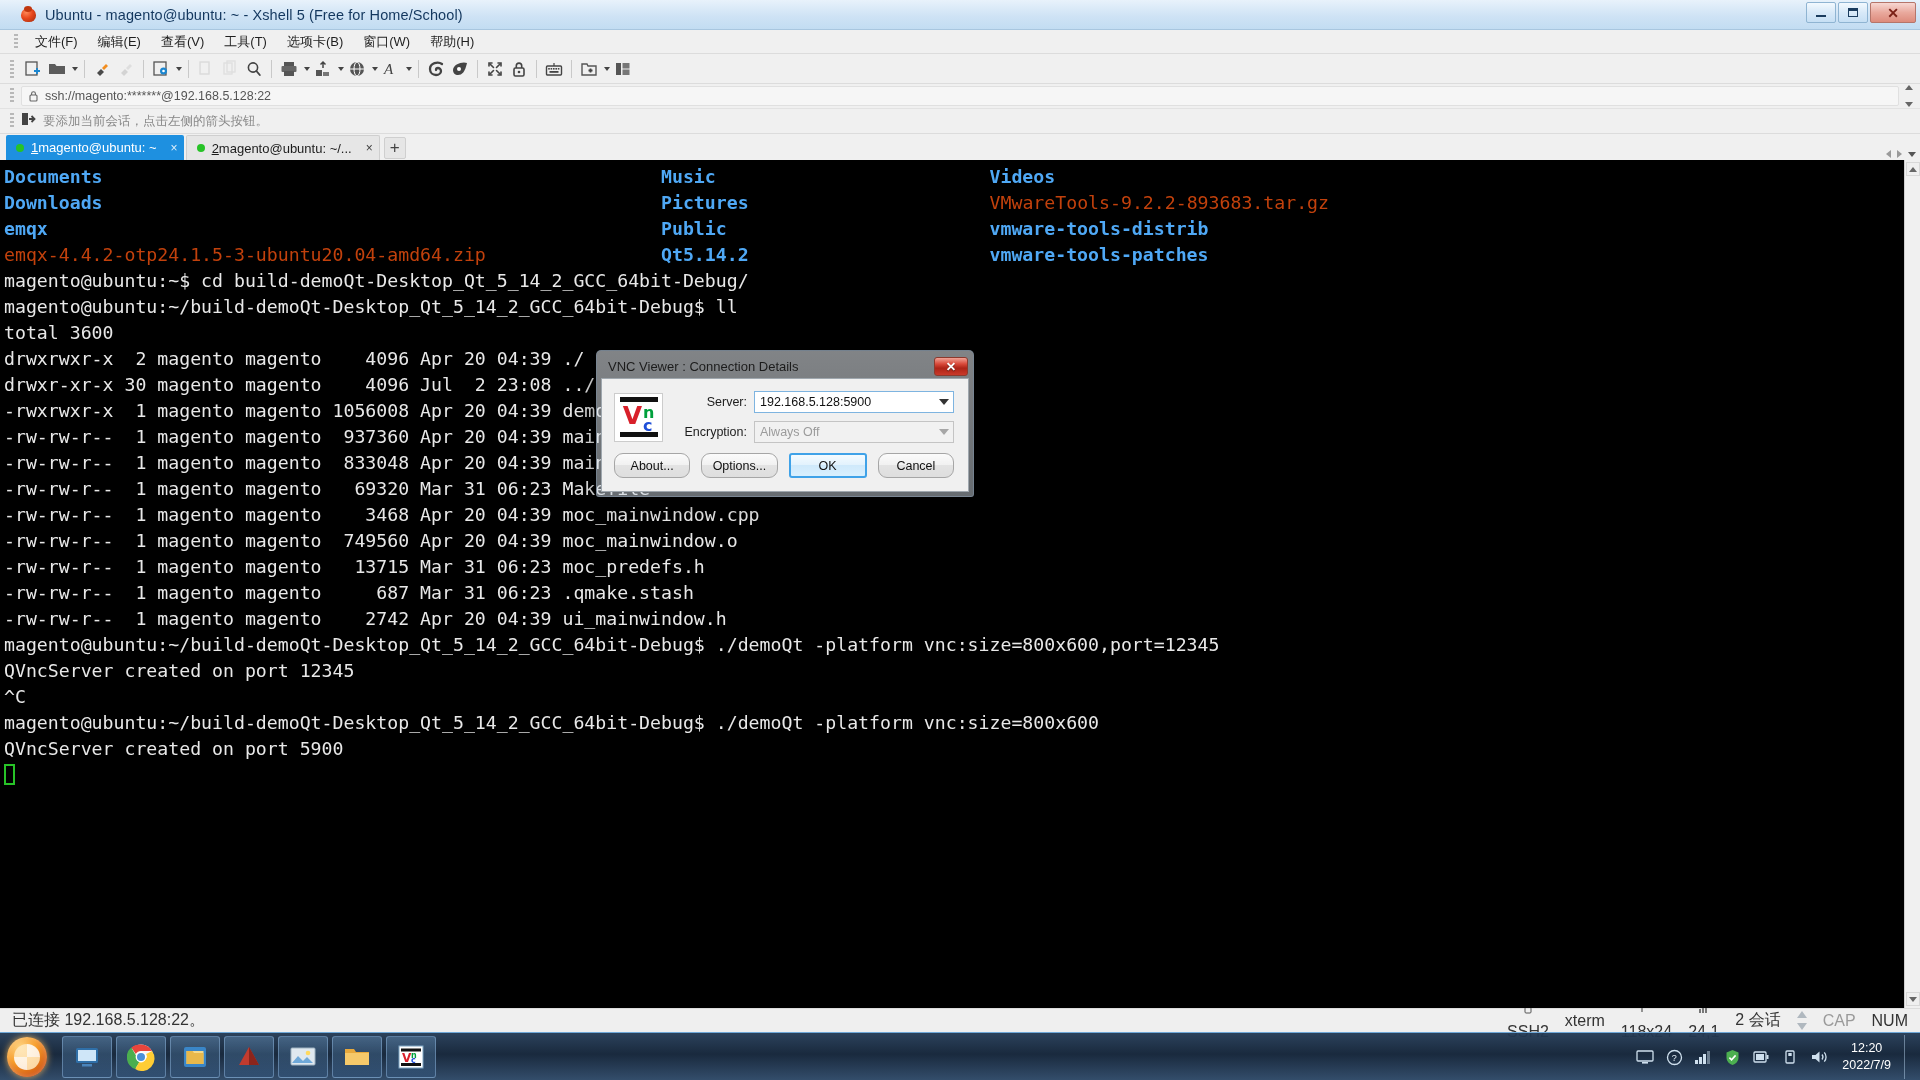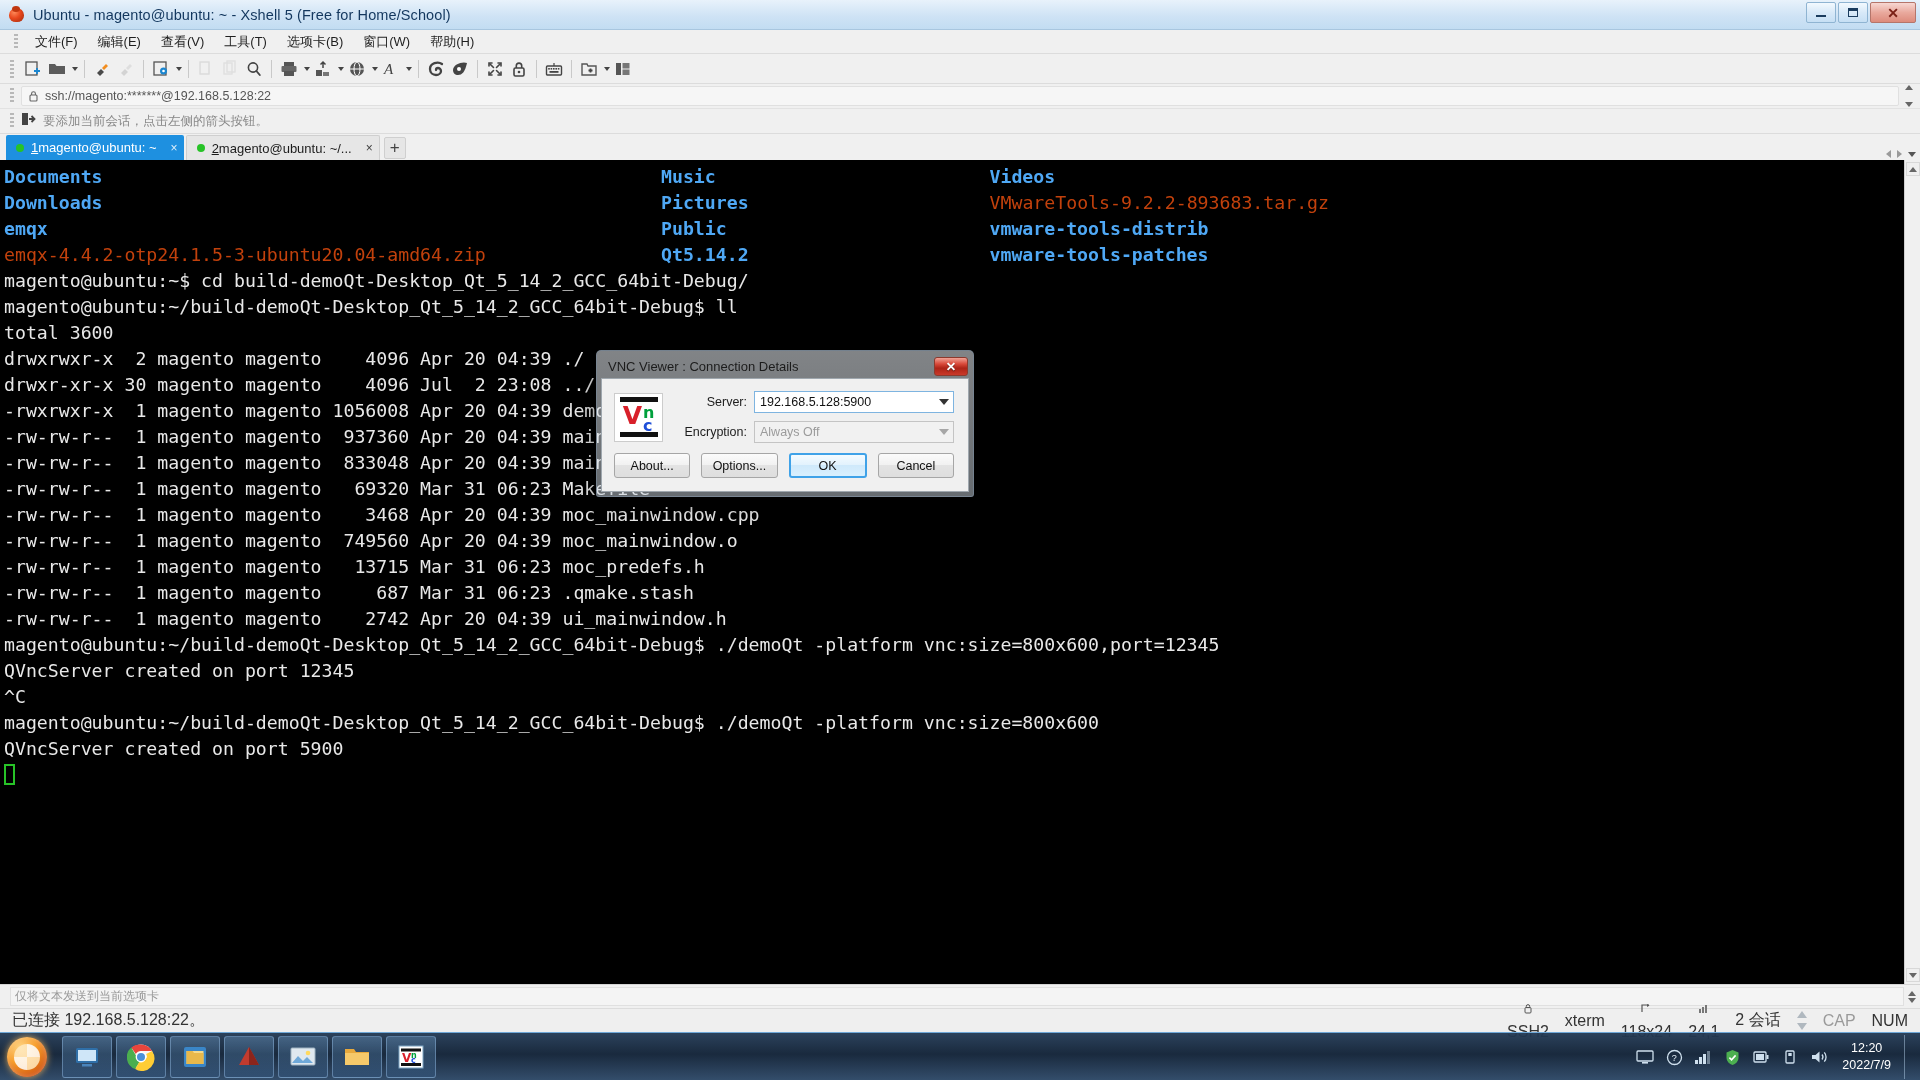--- a/index.html
+++ b/index.html
@@ -15,21 +15,21 @@
     display: flex; flex-direction: column;
     background: linear-gradient(180deg,#cfe2f3 0%, #bcd6ec 100%);
   }
 
   
   .titlebar {
     height: 30px; flex: 0 0 30px;
     display: flex; align-items: center;
     background: linear-gradient(180deg,#e8f2fb 0%, #cfe3f5 55%, #c2dcf2 100%);
     border-bottom: 1px solid #a8c6df;
-    padding-left: 8px;
+    padding-left: 20px;
     position: relative;
   }
   .tb-icon {
     width: 18px; height: 18px; margin-right: 7px;
     position: relative; flex: 0 0 18px;
   }
   .tb-icon .ball {
     position: absolute; left: 1px; top: 2px;
     width: 15px; height: 14px; border-radius: 50% 50% 45% 45%;
     background: radial-gradient(circle at 35% 30%, #ff8a5a 0%, #e8471d 45%, #9d2c0f 100%);
@@ -300,21 +300,21 @@
     position:absolute; right:0; top:0; bottom:0; width:19px;
     display:flex; align-items:center; justify-content:center;
   }
   .combo .dn { width:0;height:0;border-left:5px solid transparent;border-right:5px solid transparent;border-top:6px solid #333;}
   .combo.disabled .dn { border-top-color:#a6a6a6; }
   .dlg-buttons { display:flex; gap:11px; margin-top:4px; }
   .dbtn {
     flex:1; height:25px; display:flex; align-items:center; justify-content:center;
     font-size:12.5px; color:#111;
     background: linear-gradient(180deg,#fbfbfb 0%, #f1f1f1 48%, #e3e3e3 50%, #dedede 100%);
-    border:1px solid #a6a6a6; border-radius:3px;
+    border:1px solid #a6a6a6; border-radius:9px;
   }
   .dbtn.primary {
     background: linear-gradient(180deg,#f4fbff 0%, #e2f2fd 48%, #cfe9fb 50%, #d9f0fe 100%);
     border:2px solid #3fa2e8; border-radius:3px;
   }
 </style>
 </head>
 <body>
 
 <div class="app">
@@ -574,27 +574,20 @@
     <div class="term-scroll">
       <div class="ts-btn">
           <div class="ts-up"></div>
         </div>
       <div class="ts-btn">
           <div class="ts-dn"></div>
         </div>
     </div>
   </div>
 
-  <div class="sendbar">
-    <div class="send-input">仅将文本发送到当前选项卡</div>
-    <div class="send-arrows">
-      <div class="mini-arrow-up"></div>
-      <div class="mini-arrow-dn"></div>
-    </div>
-  </div>
 
   <div class="statusbar">
     <div class="sb-left">已连接 192.168.5.128:22。</div>
     <div class="sb-right">
       <span class="sb-cell">
         <span>
           <svg width="10" height="11" viewBox="0 0 10 11">
               <rect x="2" y="4.5" width="6" height="5.5" rx="1" fill="none" stroke="#555" stroke-width="1"></rect>
               <path d="M3.3 4.5V3.3a1.7 1.7 0 0 1 3.4 0v1.2" fill="none" stroke="#555" stroke-width="1"></path>
             </svg>

